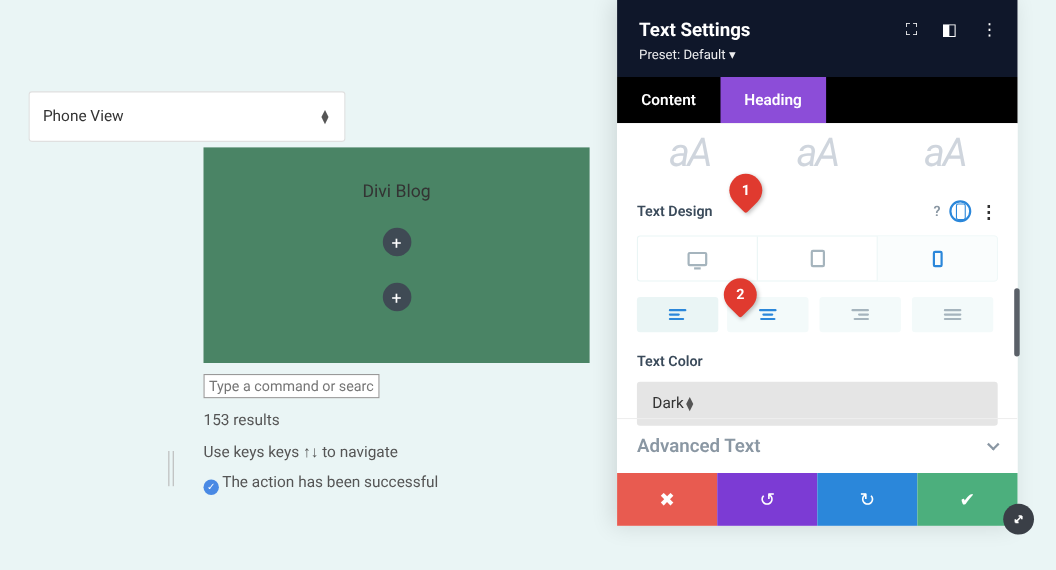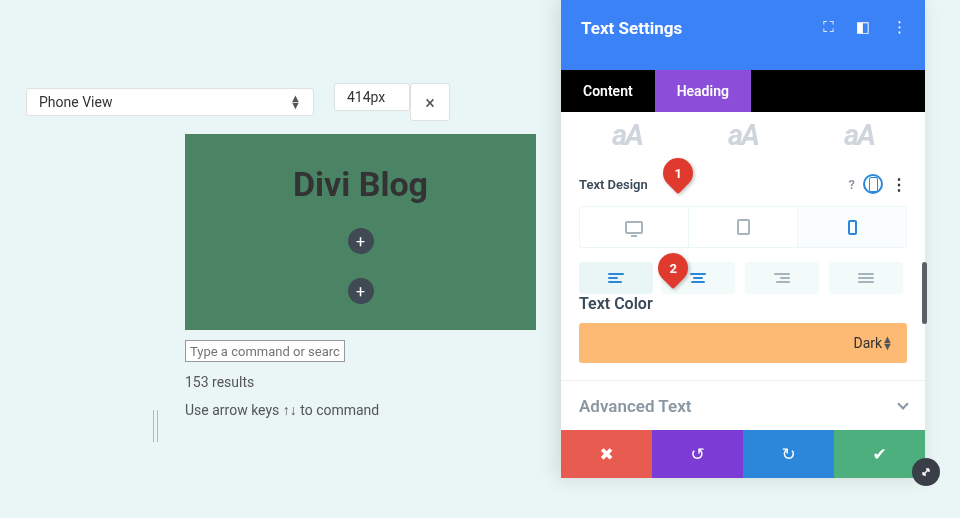--- a/index.html
+++ b/index.html
@@ -1,56 +1,56 @@
 <!DOCTYPE html>
 <html><head>
 <meta charset="utf-8">
 <style>
 *{box-sizing:border-box;margin:0;padding:0;font-family:-apple-system,BlinkMacSystemFont,"Segoe UI",Roboto,Arial,sans-serif}
 body{background:#eaf5f5;width:960px;height:518px;overflow:hidden;position:relative}
 
 
 .top-controls{position:absolute;top:83px;left:26px;display:flex;gap:20px;align-items:center}
-.select-box{background:#fff;border:1px solid #e0e0e0;border-radius:3px;height:28px;display:flex;align-items:center;padding:0 12px;font-size:14px;color:#333}
+.select-box{background:#fff;border:1px solid #e0e0e0;border-radius:3px;height:46px;display:flex;align-items:center;padding:0 12px;font-size:14px;color:#333}
 .view-select{width:288px;justify-content:space-between}
 .px-select{width:76px}
 .close-btn{width:40px;height:38px;background:#fff;border:1px solid #e0e0e0;border-radius:3px;display:flex;align-items:center;justify-content:center;font-size:18px;color:#555;cursor:pointer}
 .updown{font-size:11px;line-height:7px;color:#555;display:flex;flex-direction:column}
 
 
 .preview{position:absolute;top:134px;left:185px;width:351px;height:196px;background:#4a8465;text-align:center;color:#333}
-.preview-title{padding-top:30px;font-size:34px;color:#333;font-weight:700}
+.preview-title{padding-top:30px;font-size:16px;color:#333;font-weight:400}
 .add-btn{width:26px;height:26px;background:#3f4a54;border-radius:50%;color:#fff;font-size:16px;display:inline-flex;align-items:center;justify-content:center;margin-top:24px;cursor:pointer}
 .add-row{display:block}
 
 
 .cmd-area{position:absolute;top:340px;left:185px;width:350px;font-size:14px;color:#555}
 .cmd-input{width:160px;height:22px;border:1px solid #999;padding:0 4px;font-size:13px;color:#777}
 .cmd-line{margin-top:12px}
 .checkmark{display:inline-flex;width:14px;height:14px;background:#4989e4;border-radius:50%;color:#fff;font-size:9px;align-items:center;justify-content:center;margin-right:3px;vertical-align:-2px}
 
 
 .handles{position:absolute;top:410px;left:153px;width:6px;height:32px;display:flex;gap:3px}
 .handles div{width:1px;height:32px;background:#b8b8b8}
 
 
 .panel{position:absolute;top:0;right:35px;width:364px;background:#fff;box-shadow:-4px 0 20px rgba(0,0,0,.12)}
-.panel-header{background:#3b82f6;color:#fff;padding:18px 20px 0;height:70px;position:relative}
+.panel-header{background:#0f172a;color:#fff;padding:18px 20px 0;height:70px;position:relative}
 .panel-title{font-size:17px;font-weight:700}
 .panel-preset{font-size:12px;margin-top:5px;opacity:.92}
 .panel-icons{position:absolute;top:18px;right:18px;display:flex;gap:22px;align-items:center}
 .panel-icons span{font-size:15px;cursor:pointer}
 
 .tabs{background:#000000;display:flex;height:42px}
 .tab{flex:0 0 auto;padding:0 22px;line-height:42px;font-size:14px;color:#fff;font-weight:600;cursor:pointer}
 .tab.active{background:#8c4dd8}
 
 .panel-body{background:#fff;padding:0 18px;height:318px;overflow:hidden;position:relative}
 .aa-row{display:flex;gap:20px;padding-top:6px;justify-content:space-around;opacity:.55}
-.aa{font-size:29px;font-weight:700;color:#a9b4c2;font-style:italic;letter-spacing:-2px}
+.aa{font-size:36px;font-weight:400;color:#a9b4c2;font-style:italic;letter-spacing:-2px}
 
 .field-label{font-size:13px;color:#3a4a5a;font-weight:600;margin-top:22px;display:flex;align-items:center;gap:8px}
 .device-badge{width:20px;height:20px;border:2px solid #2b87da;border-radius:50%;display:inline-flex;align-items:center;justify-content:center;color:#2b87da;font-size:10px}
 .dots-v{font-size:16px;color:#333;cursor:pointer}
 
 .device-row{display:flex;border:1px solid #eaf5f5;border-radius:3px;height:42px;margin-top:12px}
 .device-cell{flex:1;display:flex;align-items:center;justify-content:center;color:#a5b4bd;cursor:pointer;border-right:1px solid #eaf5f5}
 .device-cell:last-child{border-right:none}
 .device-cell.active{color:#2b87da;background:#fafdfd}
 
@@ -68,22 +68,22 @@
 .align-icon.center span:nth-child(3){width:85%}
 .align-icon.right span{margin-left:auto}
 .align-icon.right span:nth-child(1){width:100%}
 .align-icon.right span:nth-child(2){width:60%}
 .align-icon.right span:nth-child(3){width:85%}
 .align-icon.justify span{width:100%}
 .align-cell.sel .align-icon span{background:#2b87da}
 .align-cell.sel2 .align-icon span{background:#2b87da}
 .pair{display:flex;gap:8px}
 
-.tc-label{font-size:16px;color:#3a4a5a;font-weight:600;}
-.tc-select{margin-top:10px;height:40px;background:#fdba74;border-radius:3px;display:flex;align-items:center;padding:0 14px;justify-content:flex-end;font-size:14px;color:#333;cursor:pointer}
+.tc-label{font-size:13px;color:#3a4a5a;font-weight:600;margin-top:20px}
+.tc-select{margin-top:10px;height:40px;background:#e5e5e5;border-radius:3px;display:flex;align-items:center;padding:0 14px;justify-content:flex-start;font-size:14px;color:#333;cursor:pointer}
 
 .heading-row{position:absolute;bottom:0;left:0;right:0;height:50px;border-top:1px solid #eee;display:flex;align-items:center;padding:0 18px;justify-content:space-between;color:#8a97a3;font-size:17px;font-weight:600;cursor:pointer}
 
 .panel-footer{display:flex;height:48px}
 .foot-btn{flex:1;display:flex;align-items:center;justify-content:center;color:#fff;font-size:17px;cursor:pointer}
 .fb-red{background:#e85b50}
 .fb-purple{background:#7c3bd4}
 .fb-blue{background:#2b87da}
 .fb-green{background:#4caf7d}
 
@@ -112,50 +112,46 @@
 <body>
 
 <div class="top-controls">
   <div class="select-box view-select">
     <span>Phone View</span>
     <span class="updown">
         <span>▲</span>
         <span>▼</span>
       </span>
   </div>
-  <div style="display:flex">
-    <div class="select-box px-select">
-      <span>414px</span>
-    </div>
-    <div class="close-btn">
-      <span>×</span>
-    </div>
-  </div>
 </div>
 
 <div class="preview">
   <div class="preview-title">Divi Blog</div>
   <div class="add-row"><div class="add-btn">+</div></div>
   <div class="add-row"><div class="add-btn">+</div></div>
 </div>
 
 <div class="cmd-area">
   <input class="cmd-input" placeholder="Type a command or search" style="">
   <div class="cmd-line">153 results</div>
-  <div class="cmd-line">Use arrow keys ↑↓ to command</div>
+  <div class="cmd-line">Use keys keys ↑↓ to navigate</div>
+  <div class="cmd-line">
+    <span class="checkmark">✓</span><span>The action has been successful</span>
+  </div>
 </div>
 
 <div class="handles">
     <div></div>
     <div></div>
   </div>
 
 <div class="panel">
   <div class="panel-header">
     <div class="panel-title">Text Settings</div>
+    <div class="panel-preset">Preset: Default ▾</div>
     <div class="panel-icons">
       <span>⛶</span>
       <span>◧</span>
       <span>⋮</span>
     </div>
   </div>
   <div class="tabs">
     <div class="tab">Content</div>
     <div class="tab active">Heading</div>
   </div>

